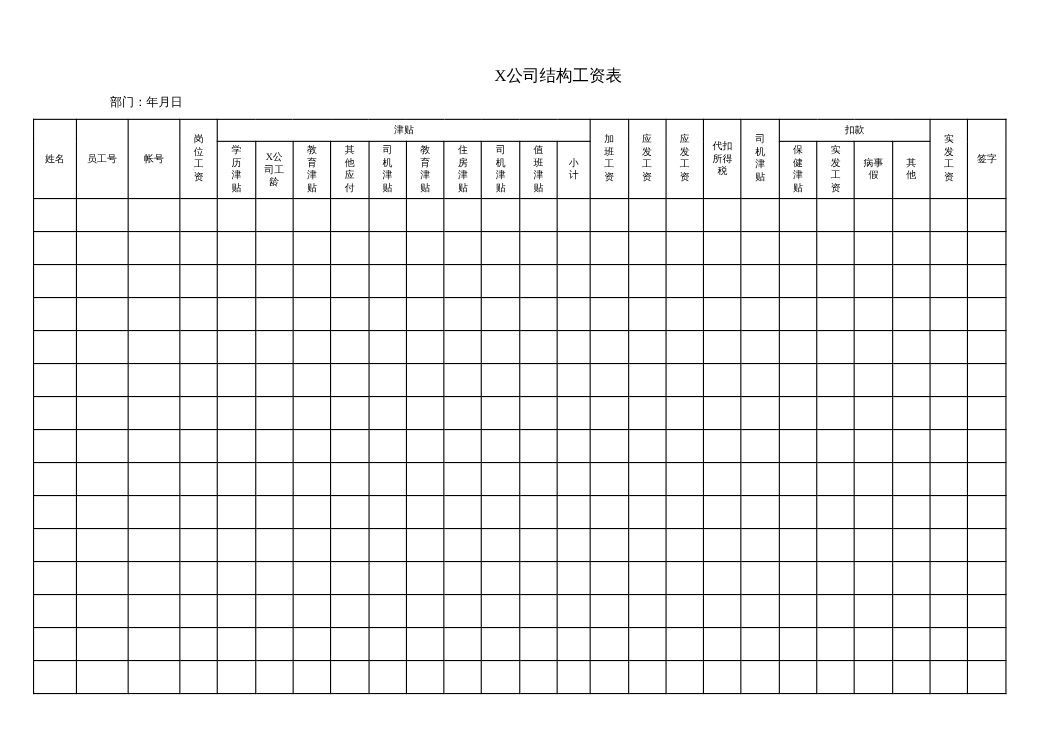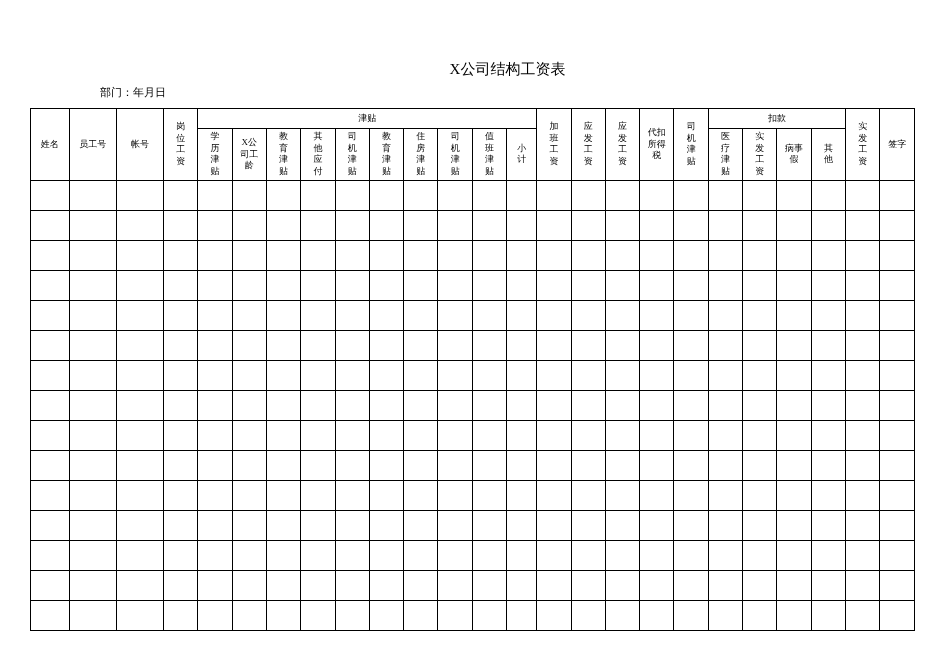--- a/index.html
+++ b/index.html
@@ -134,21 +134,21 @@
       <th class="hdr-sub"><span class="vert-text">学历津贴</span></th>
       <th class="hdr-sub"><span class="vert-text-wide">X公司工龄</span></th>
       <th class="hdr-sub"><span class="vert-text">教育津贴</span></th>
       <th class="hdr-sub"><span class="vert-text">其他应付</span></th>
       <th class="hdr-sub"><span class="vert-text">司机津贴</span></th>
       <th class="hdr-sub"><span class="vert-text">教育津贴</span></th>
       <th class="hdr-sub"><span class="vert-text">住房津贴</span></th>
       <th class="hdr-sub"><span class="vert-text">司机津贴</span></th>
       <th class="hdr-sub"><span class="vert-text">值班津贴</span></th>
       <th class="hdr-sub"><span class="vert-text">小计</span></th>
-      <th class="hdr-sub"><span class="vert-text">医疗津贴</span></th>
+      <th class="hdr-sub"><span class="vert-text">保健津贴</span></th>
       <th class="hdr-sub"><span class="vert-text">实发工资</span></th>
       <th class="hdr-sub"><span class="vert-text-wide">病事假</span></th>
       <th class="hdr-sub"><span class="vert-text">其他</span></th>
     </tr>
   </thead>
   <tbody id="table-body">
   <tr>
         <td class="empty"></td>
         <td class="empty"></td>
         <td class="empty"></td>

